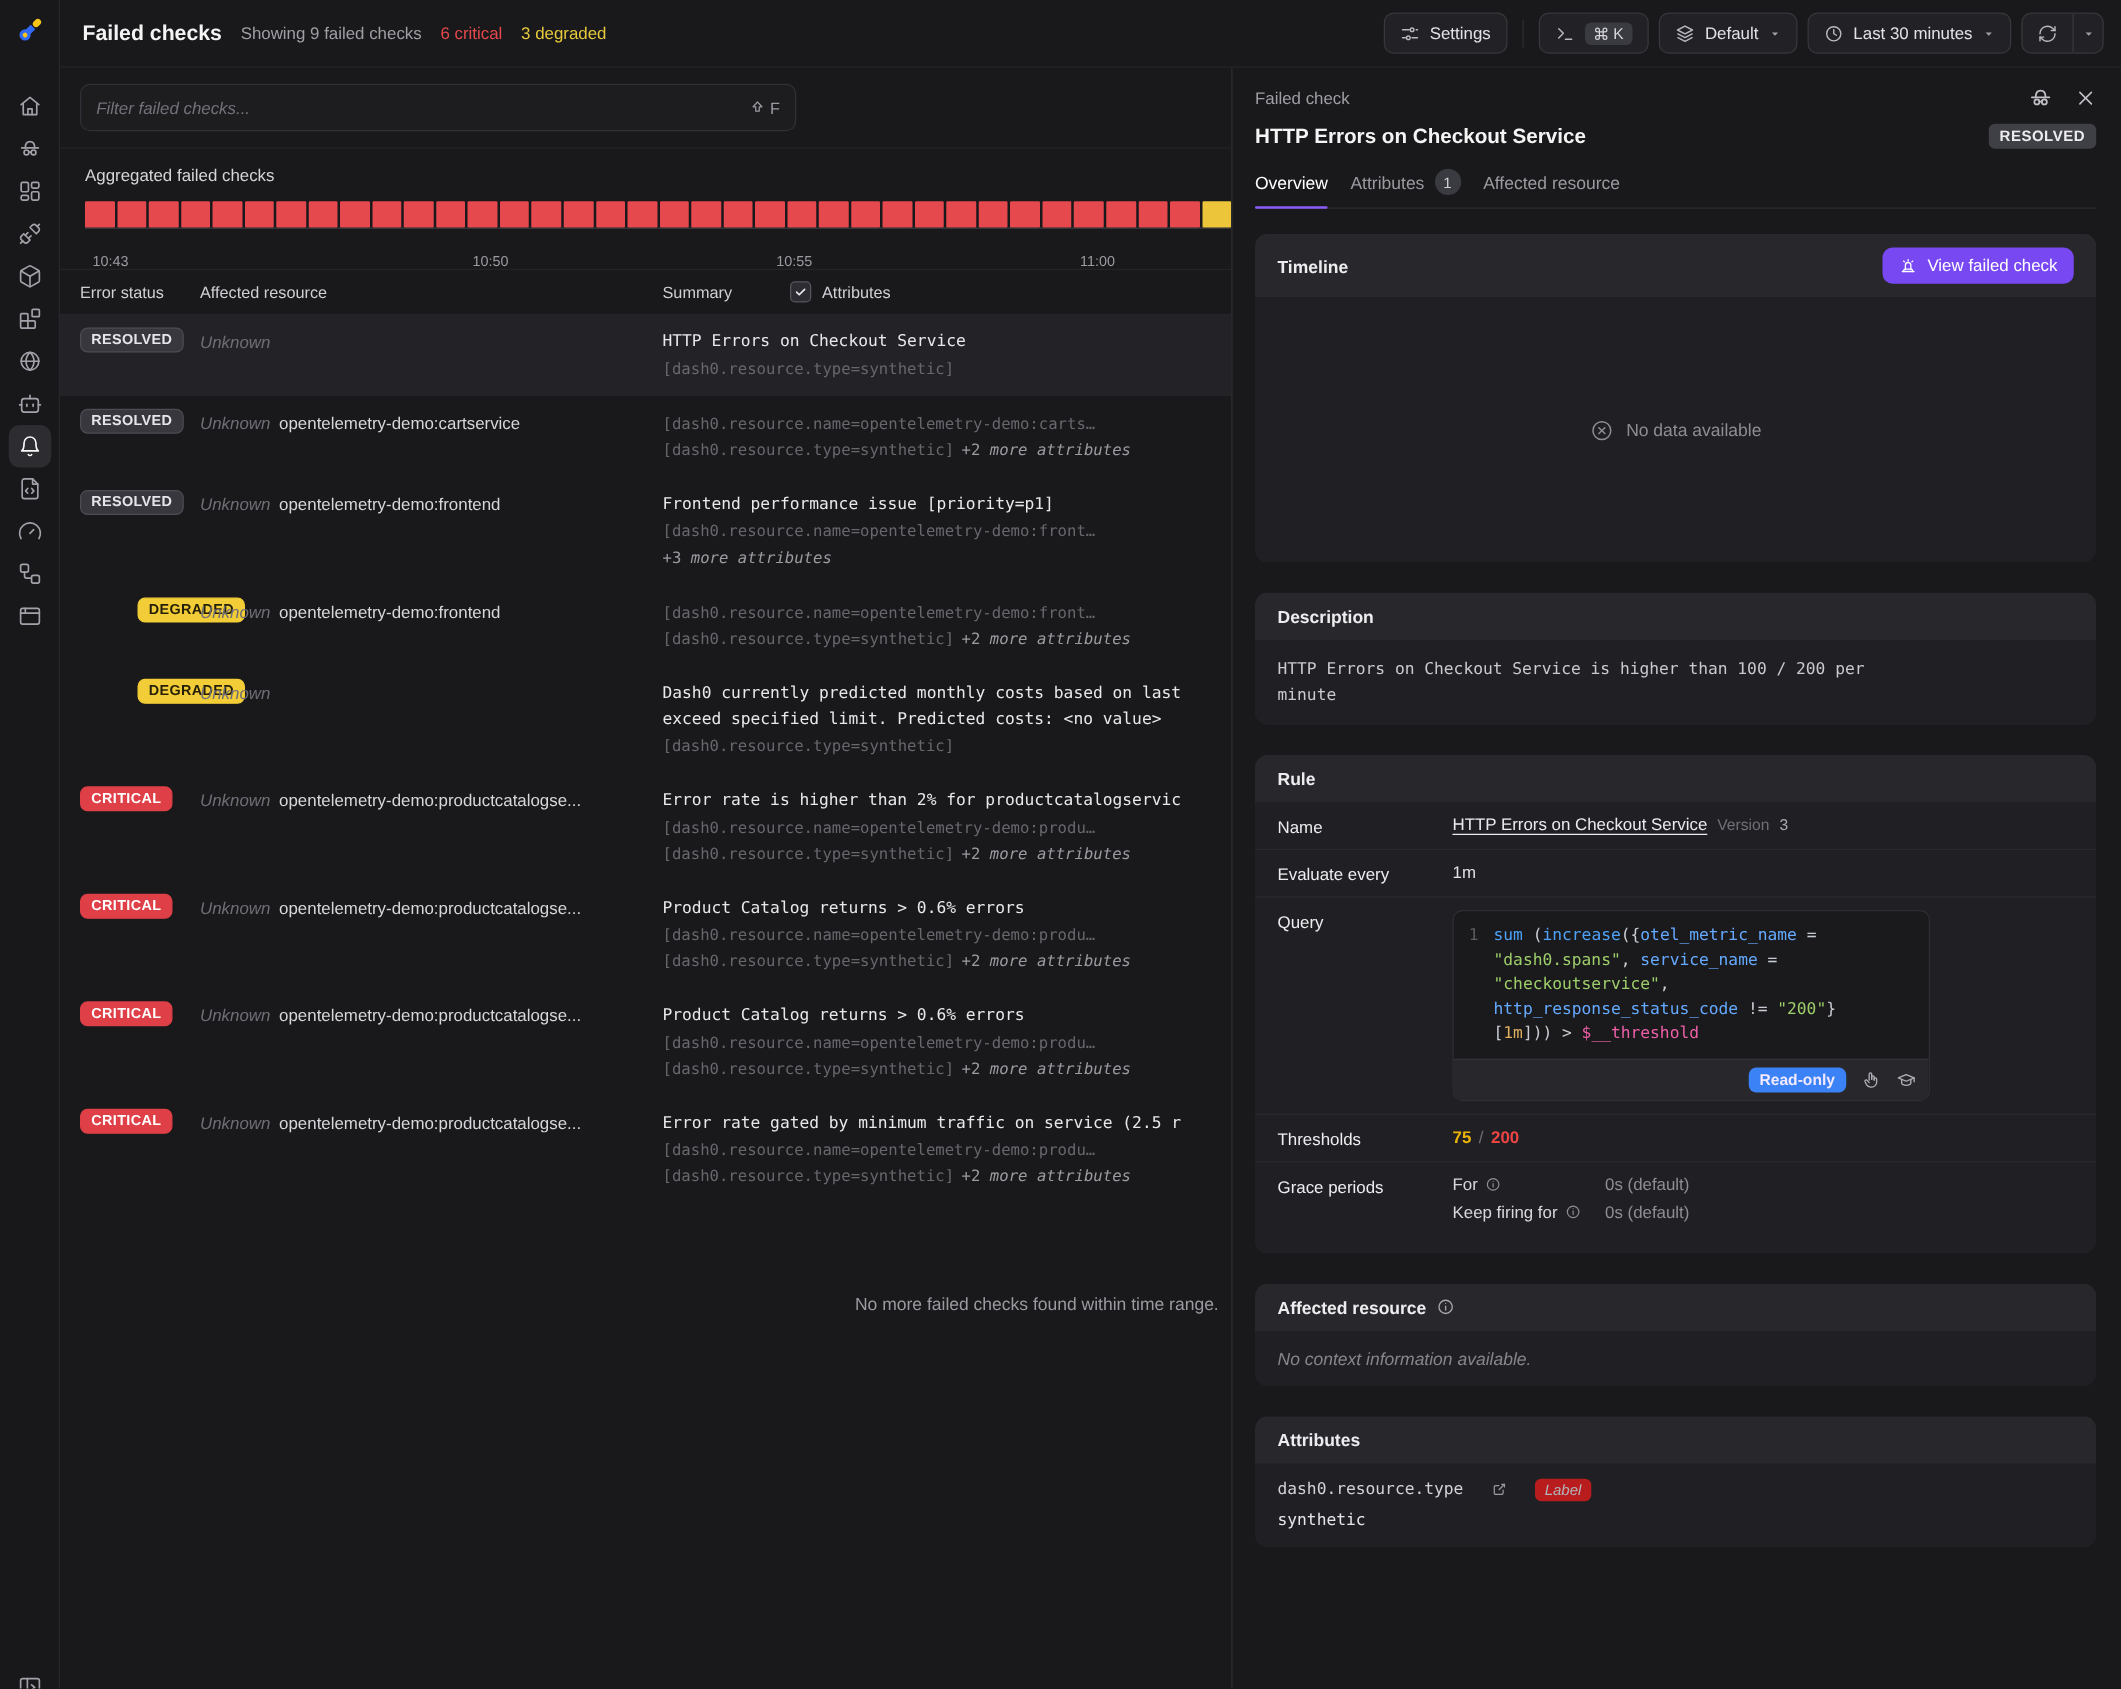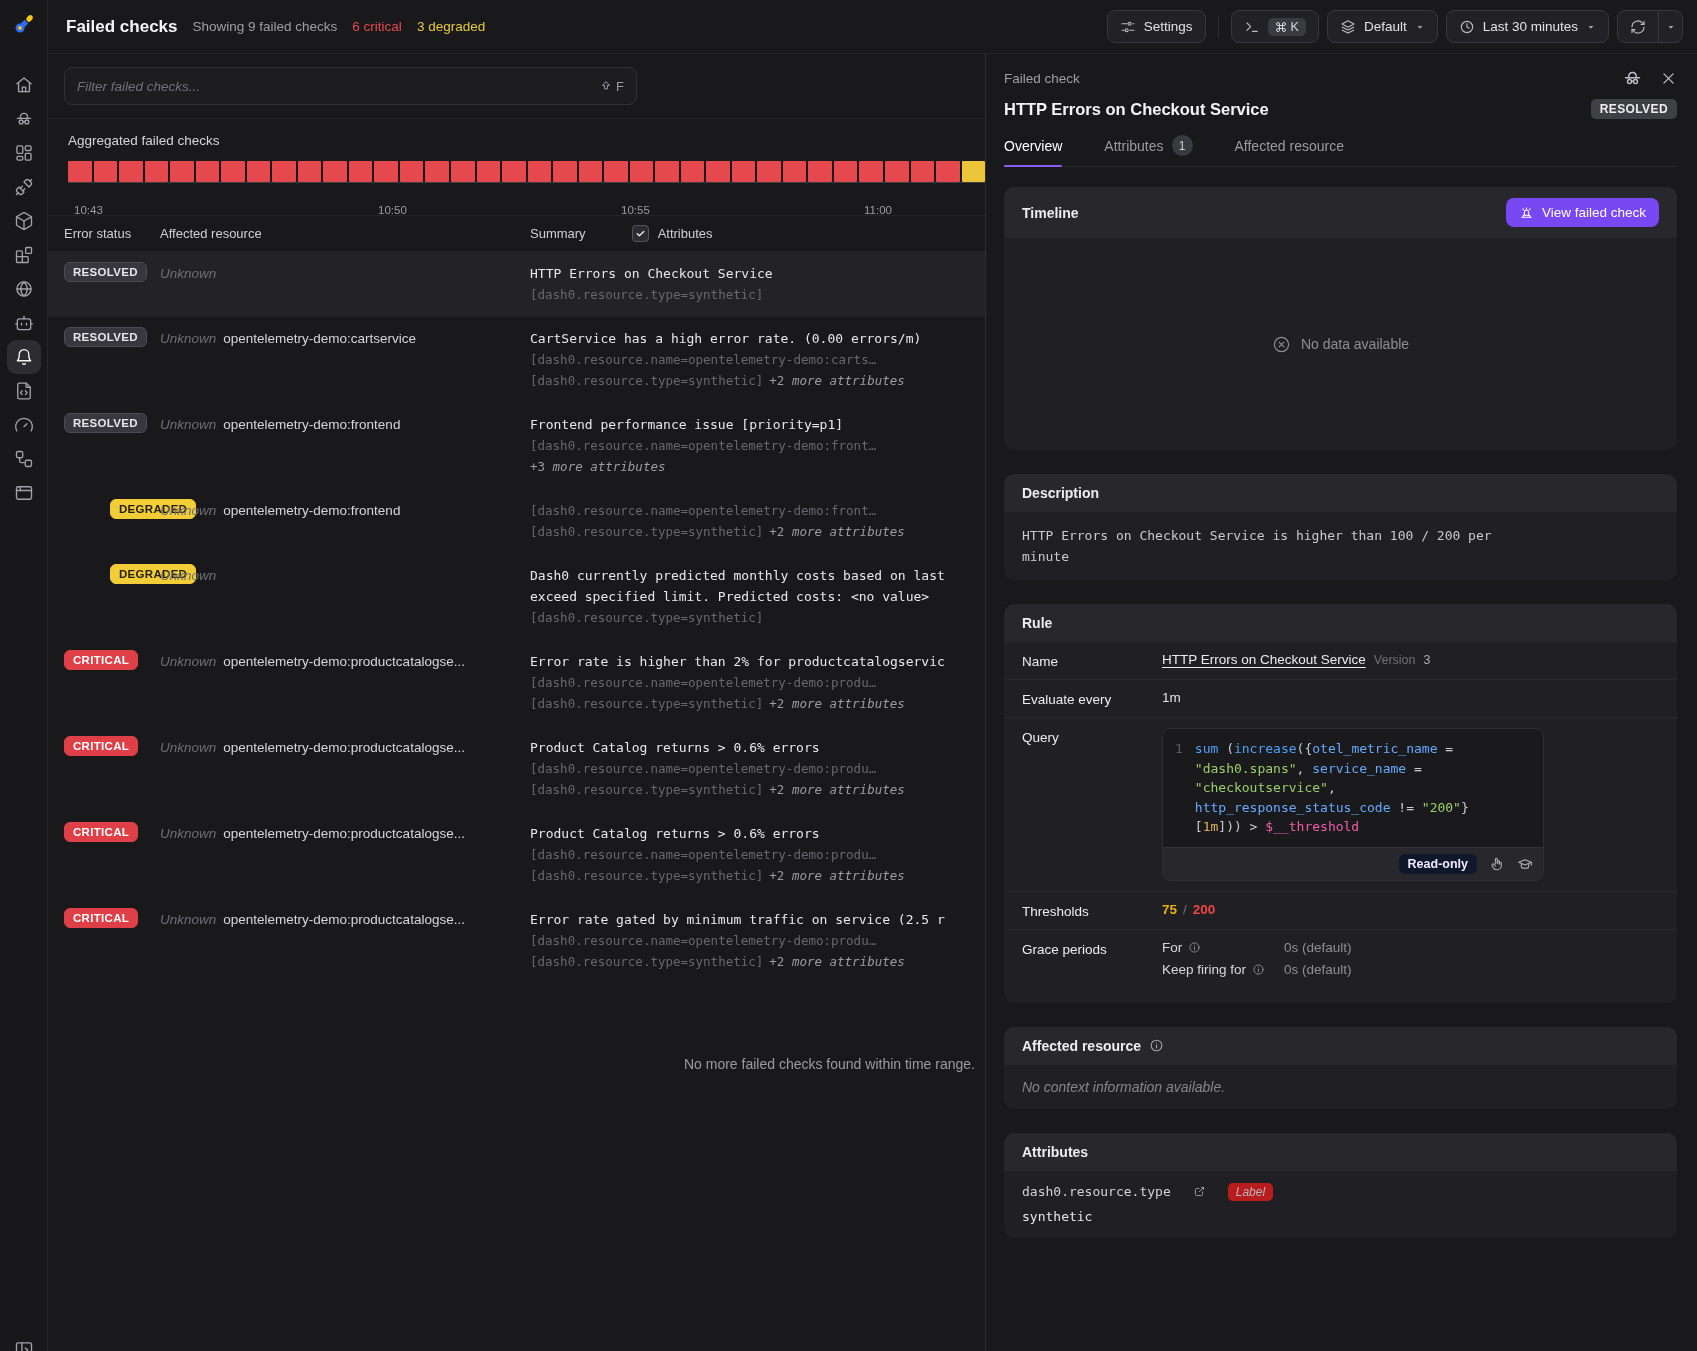--- a/index.html
+++ b/index.html
@@ -100,21 +100,21 @@
   .detail { flex:1; min-width:0; display:flex; flex-direction:column; overflow:hidden; padding:14px 20px 0 18px; }
   .d-kicker-row { display:flex; align-items:center; }
   .d-kicker { font-size:13.5px; color:#9f9fa6; }
   .d-icons { margin-left:auto; display:flex; align-items:center; gap:17px; color:#c0c0c7; }
   .d-icons .spy { width:21px; height:21px; cursor:pointer; }
   .d-icons .close { width:17px; height:17px; cursor:pointer; }
   .d-title-row { display:flex; align-items:center; margin-top:10px; }
   .d-title { font-size:16.5px; font-weight:700; color:#f4f4f5; }
   .d-status { margin-left:auto; background:#3f3f46; color:#ededf0; font-size:12px; font-weight:600;
     letter-spacing:.4px; padding:3px 9px; border-radius:5px; }
-  .d-tabs { display:flex; gap:42px; margin-top:16px; border-bottom:1px solid #2c2c30; flex:none; }
+  .d-tabs { display:flex; gap:18px; margin-top:16px; border-bottom:1px solid #2c2c30; flex:none; }
   .d-tab { padding-bottom:10px; font-size:14px; color:#9a9aa1; display:flex; align-items:center; gap:8px;
     position:relative; cursor:pointer; }
   .d-tab.active { color:#ffffff; }
   .d-tab.active::after { content:""; position:absolute; left:0; right:0; bottom:-1px; height:2.5px;
     background:#8a5bf7; border-radius:2px; }
   .tab-badge { width:21px; height:21px; border-radius:50%; background:#3a3a41; color:#cfcfd4; font-size:12px;
     display:flex; align-items:center; justify-content:center; }
 
   .d-scroll { flex:1; overflow:hidden; padding-top:20px; }
   .card { border-radius:10px; overflow:hidden; margin-bottom:24px; }
@@ -142,21 +142,21 @@
 
   .query-block { width:382px; background:#1a1a1d; border:1px solid #2e2e33; border-radius:8px; overflow:hidden; }
   .q-code { display:flex; gap:12px; padding:10px 12px; font-family:"DejaVu Sans Mono",monospace;
     font-size:13px; line-height:19.5px; }
   .q-gutter { color:#5c5c63; flex:none; }
   .q-text { white-space:pre; min-width:0; }
   .tk-fn { color:#4da2f8; } .tk-id { color:#65aaff; } .tk-str { color:#9ece6a; }
   .tk-num { color:#e0b05e; } .tk-var { color:#ee5fa8; } .tk-p { color:#c9cdd3; }
   .q-footer { background:#28282c; border-top:1px solid #323238; padding:6px 10px; display:flex;
     align-items:center; justify-content:flex-end; gap:12px; }
-  .ro-badge { background:#0f172a; color:#f1e9ff; font-size:12.5px; font-weight:600; padding:3px 9px;
+  .ro-badge { background:#3b82f6; color:#f1e9ff; font-size:12.5px; font-weight:600; padding:3px 9px;
     border-radius:6px; }
   .q-footer .ic { width:16px; height:16px; color:#b0b0b8; cursor:pointer; }
 
   .th-deg { color:#eab308; font-weight:600; }
   .th-sep { color:#6f6f77; }
   .th-crit { color:#ef4444; font-weight:600; }
 
   .grace-grid { display:flex; flex-direction:column; gap:7px; }
   .grace-row { display:flex; align-items:center; }
   .grace-l { width:122px; flex:none; display:flex; align-items:center; gap:6px; color:#d8d8dc; font-size:13.5px; }
@@ -482,21 +482,20 @@
               <div class="attr-line"><span>[dash0.resource.type=synthetic]</span></div>
             </div>
           </div>
           <div class="row">
             <div class="c-status"><span class="badge resolved">RESOLVED</span></div>
             <div class="res-cell c-resource">
               <span class="res-unknown">Unknown</span>
               <span class="res-name">opentelemetry-demo:cartservice</span>
             </div>
             <div class="sum-cell">
-              <div class="sum-line">CartService has a high error rate. (0.00 errors/m)</div>
               <div class="attr-line"><span>[dash0.resource.name=opentelemetry-demo:carts…</span></div>
               <div class="attr-line"><span>[dash0.resource.type=synthetic]</span><span class="attr-num">+2</span><span class="attr-em"> more attributes</span></div>
             </div>
           </div>
           <div class="row">
             <div class="c-status"><span class="badge resolved">RESOLVED</span></div>
             <div class="res-cell c-resource">
               <span class="res-unknown">Unknown</span>
               <span class="res-name">opentelemetry-demo:frontend</span>
             </div>

